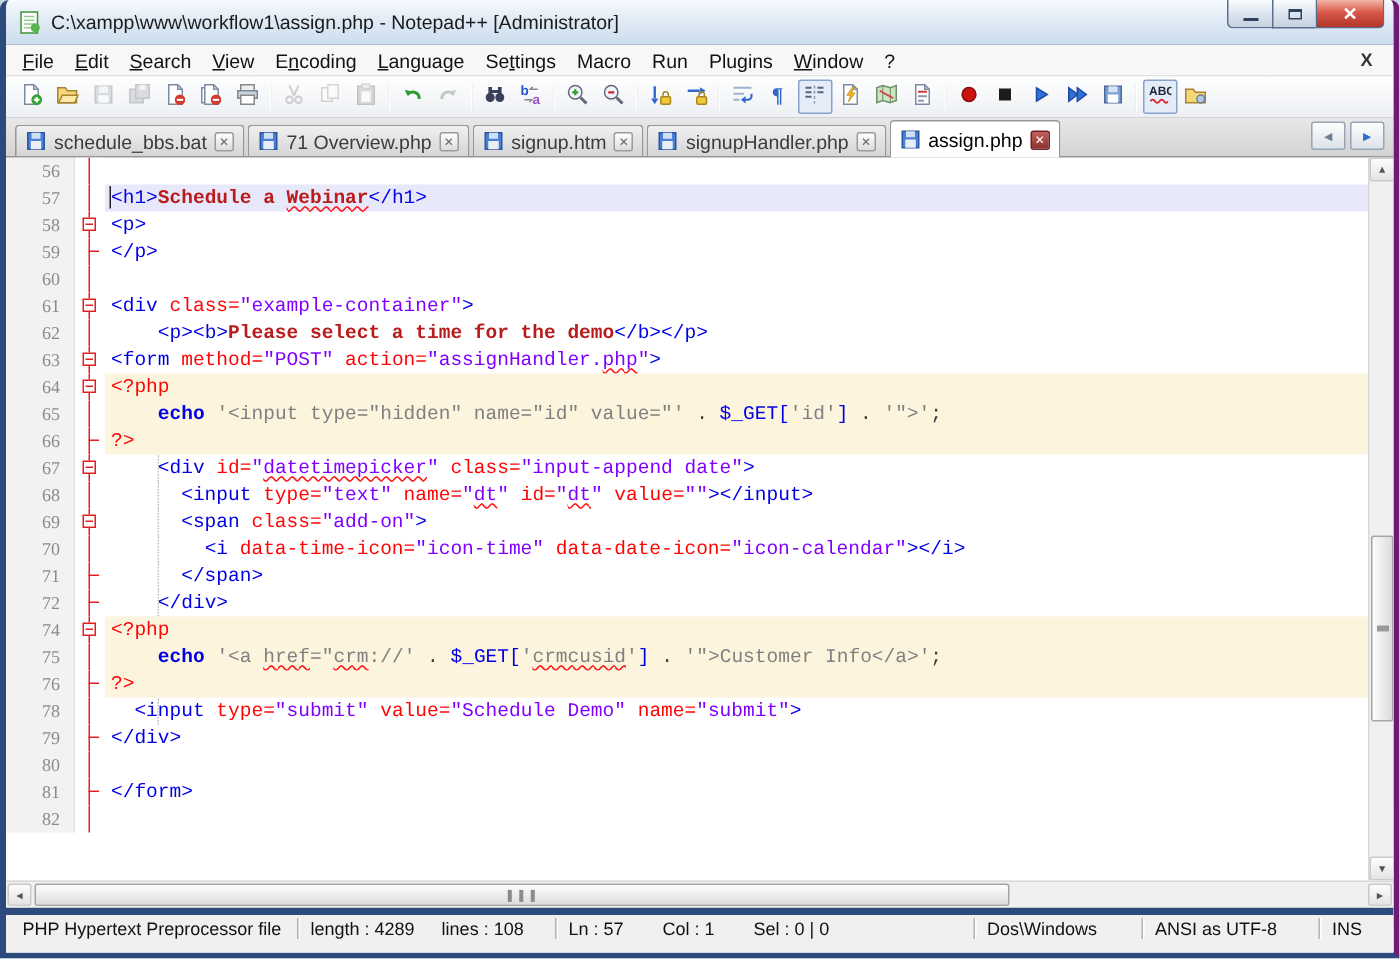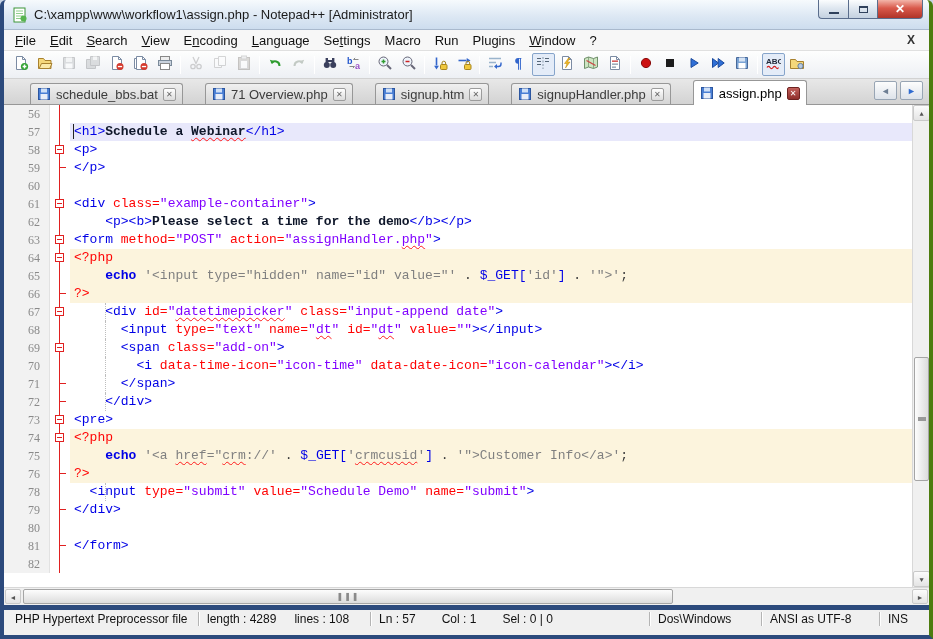--- a/index.html
+++ b/index.html
@@ -1,19 +1,19 @@
 <!DOCTYPE html>
 <html><head>
 <meta charset="utf-8">
 <style>
   html,body{margin:0;padding:0;background:#c8d4e4;}
   *{box-sizing:border-box;}
   .window{
     width:933px;height:639px;margin:0 auto;position:relative;
-    border-left:4px solid #2c4a7c;border-right:4px solid #4d7c0f;border-bottom:4px solid #2c4a7c;
+    border-left:4px solid #2c4a7c;border-right:4px solid #701a75;border-bottom:4px solid #2c4a7c;
     border-radius:6px 6px 0 0;background:#fff;display:flex;flex-direction:column;
     font-family:"Liberation Sans","DejaVu Sans",sans-serif;overflow:hidden;
   }
   
   .titlebar{height:30px;flex:none;background:linear-gradient(#f6fafd,#dde8f4 55%,#cdddee);
     border-bottom:1px solid #a9b9cd;border-radius:5px 5px 0 0;display:flex;align-items:center;
     padding:0 8px;position:relative;}
   .titlebar .title{font-size:13px;color:#1b1b1b;margin-left:6px;white-space:nowrap;}
   .winbtns{position:absolute;right:6px;top:0;display:flex;}
   .wbtn{height:19px;border:1px solid #5a6d8c;border-top:none;display:flex;align-items:center;justify-content:center;
@@ -36,21 +36,21 @@
     display:flex;align-items:center;padding:0 5px;}
   .tb{width:23px;height:23px;display:flex;align-items:center;justify-content:center;border:1px solid transparent;
     border-radius:2px;background:transparent;padding:0;margin:0 0.5px;}
   .tb.pressed{background:#e4ecf8;border-color:#86a4ca;}
   .tb.disabled{opacity:.38;filter:grayscale(85%);}
   .tsep{width:1px;height:18px;background:#c6c6c6;border-right:1px solid #fff;margin:0 3px;flex:none;}
   
   .tabbar{height:26px;flex:none;background:linear-gradient(#e8e8e8,#d3d3d3);border-bottom:1px solid #979797;
     display:flex;align-items:flex-end;padding:0 6px;position:relative;}
   .tab{display:flex;align-items:center;gap:5px;height:21px;padding:0 6px;margin-right:2px;font-size:13px;color:#3c3c3c;
-    border:1px solid #979797;border-bottom:none;border-radius:3px 3px 0 0;background:linear-gradient(#f0f0f0,#d5d5d5);white-space:nowrap;margin-left:20px;}
+    border:1px solid #979797;border-bottom:none;border-radius:3px 3px 0 0;background:linear-gradient(#f0f0f0,#d5d5d5);white-space:nowrap;}
   .tab.active{background:#fff;color:#000;height:25px;margin-bottom:-1px;z-index:2;}
   .tclose{width:13px;height:13px;flex:none;border:1px solid #9c9c9c;border-radius:2px;font-size:8px;line-height:11px;
     text-align:center;color:#666;background:linear-gradient(#fff,#dcdcdc);}
   .tab.active .tclose{background:linear-gradient(#c2605b,#8f2f2c);border-color:#6e2321;color:#fff;}
   .ticon{width:14px;height:14px;flex:none;display:inline-block;}
   .tabscroll{margin-left:auto;display:flex;gap:3px;align-self:flex-start;margin-top:2px;}
   .tsbtn{width:23px;height:19px;border:1px solid #98a5b4;border-radius:2px;background:linear-gradient(#fdfdfd,#dde3ea);
     font-size:9px;display:flex;align-items:center;justify-content:center;padding:0;}
   .tsbtn.left{color:#6e7f94;}
   .tsbtn.right{color:#2f6bd0;}
@@ -64,21 +64,21 @@
   .fold .vl{position:absolute;left:9px;top:0;bottom:0;width:1px;background:#e02020;}
   .fold.end .vl{bottom:0;}
   .fold.end .stub{position:absolute;left:9px;top:8px;width:7px;height:1px;background:#e02020;}
   .fold .fbox{position:absolute;left:5px;top:4px;width:9px;height:9px;border:1px solid #e02020;background:#fff;}
   .fold .fbox:after{content:"";position:absolute;left:1px;right:1px;top:3px;height:1px;background:#e02020;}
   .src{flex:1;position:relative;padding-left:4px;color:#000;}
   .src.cur{background:#e8e8fb;}
   .src.php{background:#fcf4dd;}
   .caret{position:absolute;left:3px;top:1px;width:1px;height:15px;background:#222;}
   .guide{position:absolute;left:35px;top:0;bottom:0;border-left:1px dotted #bdbdbd;}
-  .t{color:#0000e6;} .a{color:#ff0404;} .v{color:#8000ff;} .x{color:#0f172a;font-weight:bold;}
+  .t{color:#0000e6;} .a{color:#ff0404;} .v{color:#8000ff;} .x{color:#b91c1c;font-weight:bold;}
   .d{color:#ff0404;} .k{color:#0000e6;font-weight:bold;} .s{color:#808080;} .vr{color:#0000e6;} .o{color:#3c3c3c;} .p{color:#000;}
   .sq{text-decoration:underline wavy #ff1a1a;text-decoration-thickness:1px;text-underline-offset:2px;text-decoration-skip-ink:none;}
   
   .vscroll{width:17px;flex:none;background:#f0f0f0;border-left:1px solid #d8d8d8;position:relative;}
   .sarr{position:absolute;left:0;width:17px;height:16px;text-align:center;font-size:7px;color:#555;line-height:16px;
     background:linear-gradient(#fcfcfc,#e4e4e4);border:1px solid #c9c9c9;border-radius:2px;}
   .sarr.up{top:0;} .sarr.dn{bottom:0;}
   .vthumb{position:absolute;left:1px;width:15px;top:252px;height:124px;border:1px solid #a5a5a5;border-radius:2px;
     background:linear-gradient(90deg,#fdfdfd,#dcdcdc);display:flex;align-items:center;justify-content:center;}
   .vthumb .grip{width:8px;border-top:1px solid #999;border-bottom:1px solid #999;height:4px;box-shadow:0 2px 0 #999 inset;}
@@ -426,21 +426,20 @@
         <div class="row"><div class="ln">63</div><div class="fold box"><span class="vl"></span><span class="fbox"></span></div><div class="src"><span class="t">&lt;form </span><span class="a">method=</span><span class="v">"POST"</span><span class="p"> </span><span class="a">action=</span><span class="v">"assignHandler.</span><span class="v sq">php</span><span class="v">"</span><span class="t">&gt;</span></div></div>
         <div class="row"><div class="ln">64</div><div class="fold box"><span class="vl"></span><span class="fbox"></span></div><div class="src php"><span class="d">&lt;?php</span></div></div>
         <div class="row"><div class="ln">65</div><div class="fold line"><span class="vl"></span></div><div class="src php"><span class="p">    </span><span class="k">echo</span><span class="p"> </span><span class="s">'&lt;input type="hidden" name="id" value="'</span><span class="o"> . </span><span class="vr">$_GET[</span><span class="s">'id'</span><span class="vr">]</span><span class="o"> . </span><span class="s">'"&gt;'</span><span class="o">;</span></div></div>
         <div class="row"><div class="ln">66</div><div class="fold end"><span class="vl"></span><span class="stub"></span></div><div class="src php"><span class="d">?&gt;</span></div></div>
         <div class="row"><div class="ln">67</div><div class="fold box"><span class="vl"></span><span class="fbox"></span></div><div class="src"><span class="guide"></span><span class="p">    </span><span class="t">&lt;div </span><span class="a">id=</span><span class="v">"</span><span class="v sq">datetimepicker</span><span class="v">"</span><span class="p"> </span><span class="a">class=</span><span class="v">"input-append date"</span><span class="t">&gt;</span></div></div>
         <div class="row"><div class="ln">68</div><div class="fold line"><span class="vl"></span></div><div class="src"><span class="guide"></span><span class="p">      </span><span class="t">&lt;input </span><span class="a">type=</span><span class="v">"text"</span><span class="p"> </span><span class="a">name=</span><span class="v">"</span><span class="v sq">dt</span><span class="v">"</span><span class="p"> </span><span class="a">id=</span><span class="v">"</span><span class="v sq">dt</span><span class="v">"</span><span class="p"> </span><span class="a">value=</span><span class="v">""</span><span class="t">&gt;&lt;/input&gt;</span></div></div>
         <div class="row"><div class="ln">69</div><div class="fold box"><span class="vl"></span><span class="fbox"></span></div><div class="src"><span class="guide"></span><span class="p">      </span><span class="t">&lt;span </span><span class="a">class=</span><span class="v">"add-on"</span><span class="t">&gt;</span></div></div>
         <div class="row"><div class="ln">70</div><div class="fold line"><span class="vl"></span></div><div class="src"><span class="guide"></span><span class="p">        </span><span class="t">&lt;i </span><span class="a">data-time-icon=</span><span class="v">"icon-time"</span><span class="p"> </span><span class="a">data-date-icon=</span><span class="v">"icon-calendar"</span><span class="t">&gt;&lt;/i&gt;</span></div></div>
         <div class="row"><div class="ln">71</div><div class="fold end"><span class="vl"></span><span class="stub"></span></div><div class="src"><span class="guide"></span><span class="p">      </span><span class="t">&lt;/span&gt;</span></div></div>
         <div class="row"><div class="ln">72</div><div class="fold end"><span class="vl"></span><span class="stub"></span></div><div class="src"><span class="guide"></span><span class="p">    </span><span class="t">&lt;/div&gt;</span></div></div>
-        <div class="row"><div class="ln">73</div><div class="fold box"><span class="vl"></span><span class="fbox"></span></div><div class="src"><span class="t">&lt;pre&gt;</span></div></div>
         <div class="row"><div class="ln">74</div><div class="fold box"><span class="vl"></span><span class="fbox"></span></div><div class="src php"><span class="d">&lt;?php</span></div></div>
         <div class="row"><div class="ln">75</div><div class="fold line"><span class="vl"></span></div><div class="src php"><span class="p">    </span><span class="k">echo</span><span class="p"> </span><span class="s">'&lt;a </span><span class="s sq">href</span><span class="s">="</span><span class="s sq">crm</span><span class="s">://'</span><span class="o"> . </span><span class="vr">$_GET[</span><span class="s">'</span><span class="s sq">crmcusid</span><span class="s">'</span><span class="vr">]</span><span class="o"> . </span><span class="s">'"&gt;Customer Info&lt;/a&gt;'</span><span class="o">;</span></div></div>
         <div class="row"><div class="ln">76</div><div class="fold end"><span class="vl"></span><span class="stub"></span></div><div class="src php"><span class="d">?&gt;</span></div></div>
         <div class="row"><div class="ln">78</div><div class="fold line"><span class="vl"></span></div><div class="src"><span class="guide"></span><span class="p">  </span><span class="t">&lt;input </span><span class="a">type=</span><span class="v">"submit"</span><span class="p"> </span><span class="a">value=</span><span class="v">"Schedule Demo"</span><span class="p"> </span><span class="a">name=</span><span class="v">"submit"</span><span class="t">&gt;</span></div></div>
         <div class="row"><div class="ln">79</div><div class="fold end"><span class="vl"></span><span class="stub"></span></div><div class="src"><span class="t">&lt;/div&gt;</span></div></div>
         <div class="row"><div class="ln">80</div><div class="fold line"><span class="vl"></span></div><div class="src"></div></div>
         <div class="row"><div class="ln">81</div><div class="fold end"><span class="vl"></span><span class="stub"></span></div><div class="src"><span class="t">&lt;/form&gt;</span></div></div>
         <div class="row"><div class="ln">82</div><div class="fold line"><span class="vl"></span></div><div class="src"></div></div>
       </div>
     <div class="vscroll">

